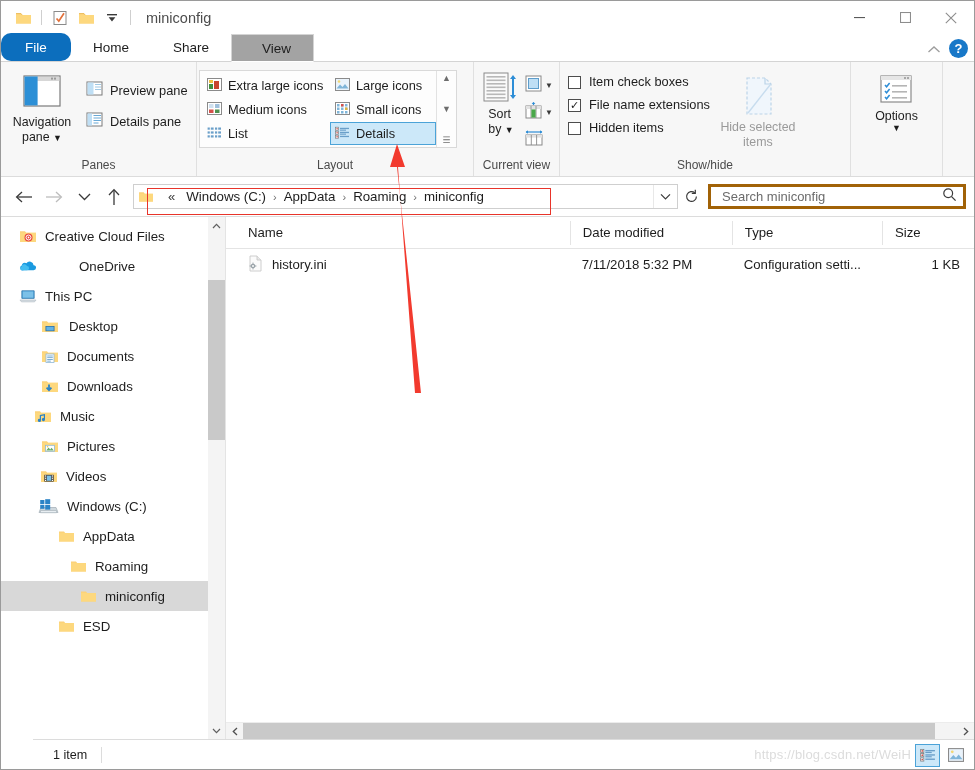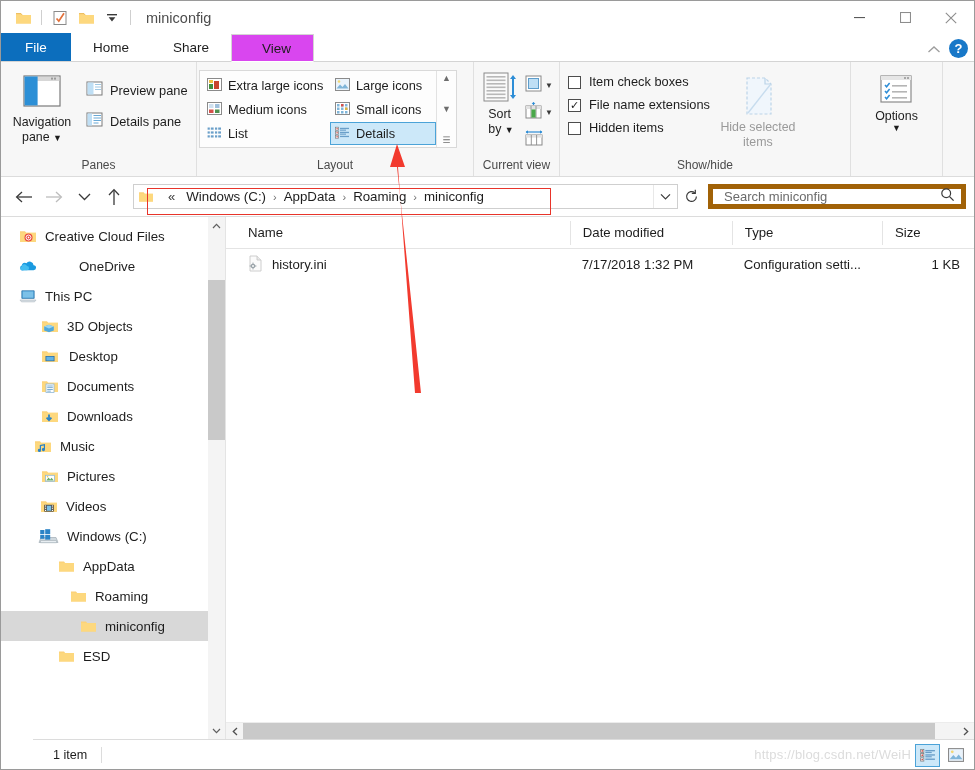--- a/index.html
+++ b/index.html
@@ -65,24 +65,24 @@
   }
   .tab {
     height: 28px;
     padding: 0 22px;
     display: flex; align-items: center; justify-content: center;
     font-size: 13.5px; color: #1d1d1d;
     background: transparent;
   }
   .tab.file {
     background: #0c6ebd; color: #ffffff;
-    width: 70px; padding: 0;
+    width: 70px; padding: 0; border-radius: 10px;
   }
   .tab.active {
-    background: #d946ef;
+    background: #a3a3a3;
     border: 1px solid #d4d4d4;
     border-bottom: 1px solid #ffffff;
     margin-bottom: -1px;
     position: relative; z-index: 3; padding-left: 30px;
   }
   .ribbon-right-btns {
     position: absolute; right: 6px; bottom: 3px;
     display: flex; align-items: center; gap: 8px;
   }
   .help-circle {
@@ -247,21 +247,21 @@
     color: #3a3a3a; font-size: 10px;
     border-left: 1px solid #e8e8e8;
   }
   .refresh-btn {
     width: 26px; height: 25px;
     display: flex; align-items: center; justify-content: center;
     color: #3a3a3a;
   }
   .search-field {
     width: 258px; height: 25px;
-    border: 5px solid #a16207; background: #fff;
+    border: 3px solid #a16207; background: #fff;
     display: flex; align-items: center;
     margin-left: 4px;
     padding: 0 6px 0 9px;
   }
   .search-field input {
     flex: 1; border: none; outline: none;
     font-size: 13px; color: #1d1d1d;
     font-family: "Liberation Sans", sans-serif;
     background: transparent;
   }
@@ -877,31 +877,20 @@
           <span class="nav-ico">
             <svg width="19" height="16" viewBox="0 0 19 16">
               <path d="M3 2.5h13v8H3z" fill="#4a9fd8" stroke="#3c7fb0" stroke-width="0.9"></path>
               <path d="M4 3.3h11v6.4H4z" fill="#7cc1e8"></path>
               <path d="M1 12.2h17l-1.6 2H2.6z" fill="#d5dde3" stroke="#b5bec5" stroke-width="0.7"></path>
             </svg>
           </span>
           <span>This PC</span>
         </div>
 
-        <div class="nav-item" style="padding-left:40px;">
-          <span class="nav-ico">
-            <svg width="18" height="15" viewBox="0 0 18 15">
-              <path d="M1 2.2h5l1.2 1.6H17v9.2H1z" fill="#fcd279"></path>
-              <path d="M1 3.8h16v9.2H1z" fill="#fdd87e"></path>
-              <path d="M8 5.8 L12.8 7.6 L12.8 11.4 L8 13.2 L3.2 11.4 L3.2 7.6 Z" fill="#4fa8dc"></path>
-              <path d="M8 5.8 L12.8 7.6 L8 9.4 L3.2 7.6 Z" fill="#9ad4f0"></path>
-            </svg>
-          </span>
-          <span>3D Objects</span>
-        </div>
 
         <div class="nav-item" style="padding-left:40px;gap:10px;">
           <span class="nav-ico">
             <svg width="18" height="15" viewBox="0 0 18 15">
               <path d="M1 2.2h5l1.2 1.6H17v9.2H1z" fill="#fcd279"></path>
               <path d="M1 3.8h16v9.2H1z" fill="#fdd87e"></path>
               <rect x="4.5" y="7" width="9" height="5.2" fill="#2b6b9e"></rect>
               <rect x="5.3" y="7.7" width="7.4" height="3.8" fill="#62b3e6"></rect>
             </svg>
           </span>
@@ -1076,21 +1065,21 @@
                 <g fill="#9aa3a9">
                   <rect x="4.5" y="7.6" width="1" height="1.6"></rect>
                     <rect x="4.5" y="12.8" width="1" height="1.6"></rect>
                   <rect x="1.6" y="10.5" width="1.6" height="1"></rect>
                     <rect x="6.8" y="10.5" width="1.6" height="1"></rect>
                 </g>
               </svg>
             </span>
             <span>history.ini</span>
           </div>
-          <div class="cell date">7/17/2018 1:32 PM</div>
+          <div class="cell date">7/11/2018 5:32 PM</div>
           <div class="cell type">Configuration setti...</div>
           <div class="cell size">1 KB</div>
         </div>
       </div>
 
       <div class="hscroll">
         <div class="hs-arrow">
           <svg width="6" height="9" viewBox="0 0 6 9">
               <path d="M5 1 L1.3 4.5 L5 8" stroke="#505050" stroke-width="1.3" fill="none"></path>
             </svg>

